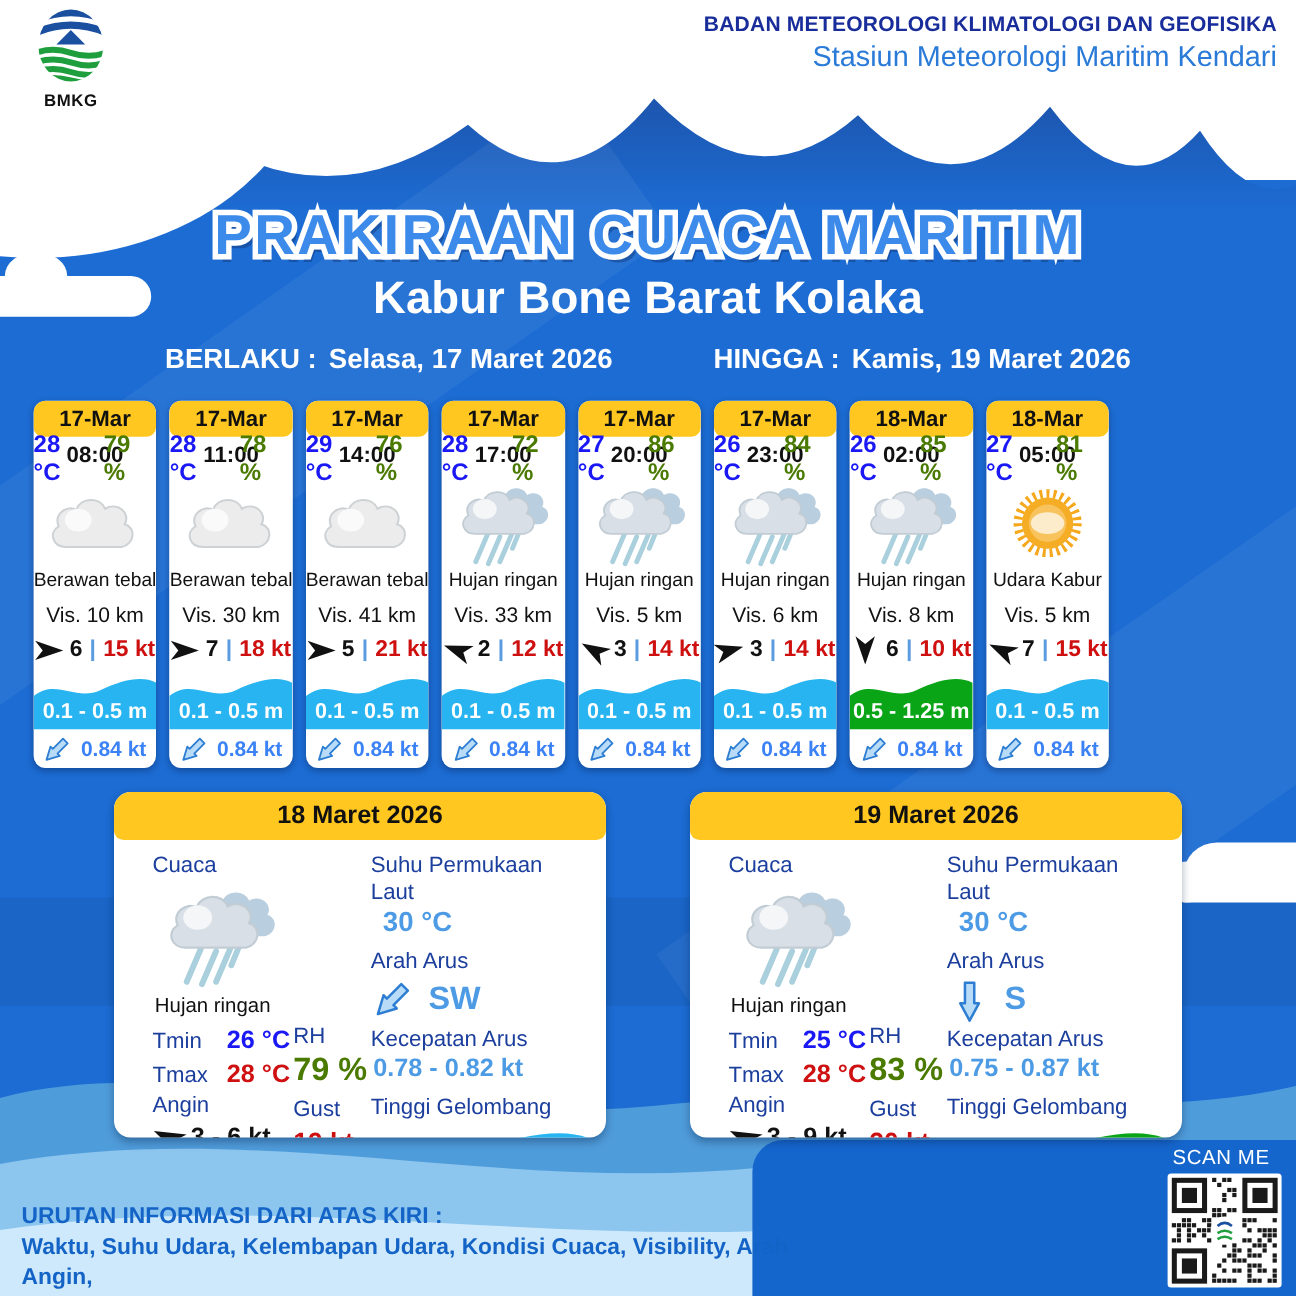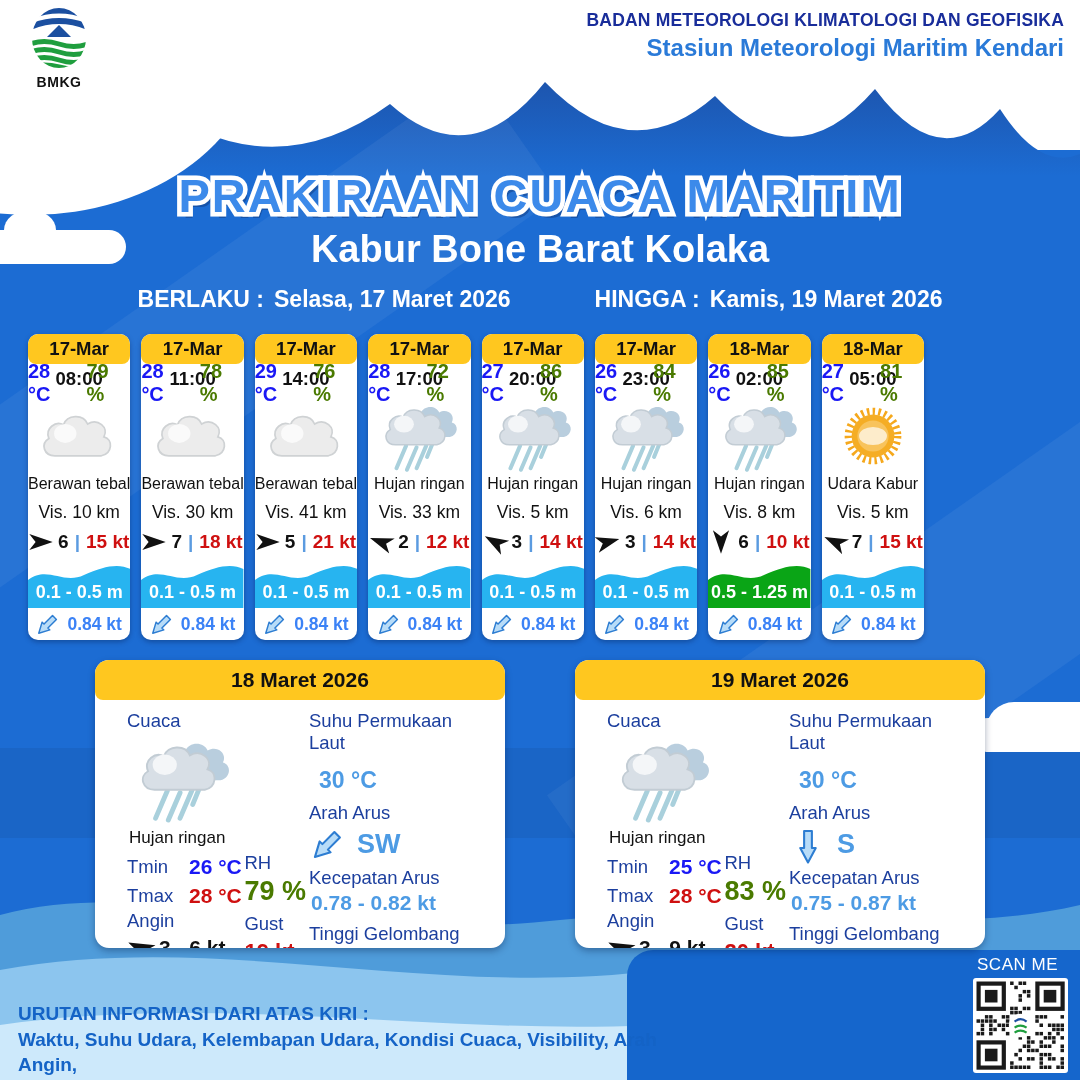--- a/index.html
+++ b/index.html
@@ -18,21 +18,21 @@
   .cloud.c-left::before{content:"";position:absolute;left:38px;top:-20px;width:52px;height:40px;background:#fff;border-radius:50%;}
   .cloud.c-right{left:986px;top:702px;width:120px;height:50px;border-radius:28px 28px 0 0;}
   .cloud.c-right::before{content:"";position:absolute;left:-22px;top:16px;width:50px;height:34px;background:#fff;border-radius:50%;}
   .waves-bottom{position:absolute;left:0;top:820px;width:1080px;height:260px;z-index:2;}
   
   .top-header{position:absolute;left:0;top:0;width:1080px;height:110px;z-index:5;}
   .logo-wrap{position:absolute;left:20px;top:6px;width:78px;text-align:center;}
   .logo-label{font-size:14px;font-weight:bold;color:#111;margin-top:-2px;letter-spacing:.5px;}
   .agency{position:absolute;right:16px;top:10px;text-align:right;}
   .agency .l1{font-size:17.5px;font-weight:bold;color:#192d9a;letter-spacing:.2px;}
-  .agency .l2{font-size:24px;font-weight:bold;color:#2a7ad8;margin-top:3px;}
+  .agency .l2{font-size:24px;font-weight:normal;color:#2a7ad8;margin-top:3px;}
   
   .main-title{position:absolute;left:0;top:168px;width:1080px;text-align:center;font-size:47px;
       font-weight:bold;letter-spacing:2px;color:#3c8aea;z-index:6;}
   .main-title::before{content:attr(data-text);position:absolute;left:0;top:0;width:100%;
       -webkit-text-stroke:9px #ffffff;text-shadow:4px 6px 0 rgba(15,58,128,.50);z-index:-1;}
   .area-title{position:absolute;left:0;top:228px;width:1080px;text-align:center;font-size:38px;
       font-weight:bold;color:#ffffff;z-index:6;}
   .valid-row{position:absolute;left:0;top:286px;width:1080px;display:flex;justify-content:center;
       gap:84px;color:#fff;font-size:23px;font-weight:bold;z-index:6;}
   .valid-row .lbl{margin-right:10px;}
@@ -78,21 +78,21 @@
   .dval{font-size:21px;font-weight:bold;}
   .dval.blue{color:#1a18f5;}
   .dval.red{color:#cf1010;}
   .dval.black{color:#111;}
   .dc-row.windrow{gap:6px;height:32px;}
   .dc-row.windrow .dart{width:26px;height:20px;}
   .dc-col2{width:88px;padding-top:152px;}
   .rh-val{font-size:27px;font-weight:bold;color:#4a7a00;margin:2px 0 6px 0;}
   .gust-val{font-size:22px;font-weight:bold;color:#cf1010;margin-top:4px;}
   .dc-col3{flex:1;padding:10px 14px 0 0;}
-  .sst-val{font-size:23px;font-weight:bold;color:#4d9be4;margin:13px 0 8px 10px;}
+  .sst-val{font-size:23px;font-weight:bold;color:#4d9be4;margin:1px 0 8px 10px;}
   .dir-row{display:flex;align-items:center;gap:12px;height:38px;margin:1px 0 4px 2px;}
   .arrow-lg{width:34px;height:34px;}
   .dir-val{font-size:27px;font-weight:bold;color:#4d9be4;}
   .cur-val{font-size:21px;font-weight:bold;color:#4d9be4;margin:2px 0 8px 2px;}
   .dwave{position:relative;width:182px;height:62px;margin-top:4px;}
   .dwave svg{position:absolute;left:0;top:0;width:100%;height:100%;}
   
   .footer-text{position:absolute;left:18px;top:1001px;width:640px;z-index:6;
       color:#1463c6;font-weight:bold;font-size:19px;line-height:25.5px;}
   .qr-panel{position:absolute;left:627px;top:950px;width:453px;height:135px;background:#1566cc;

